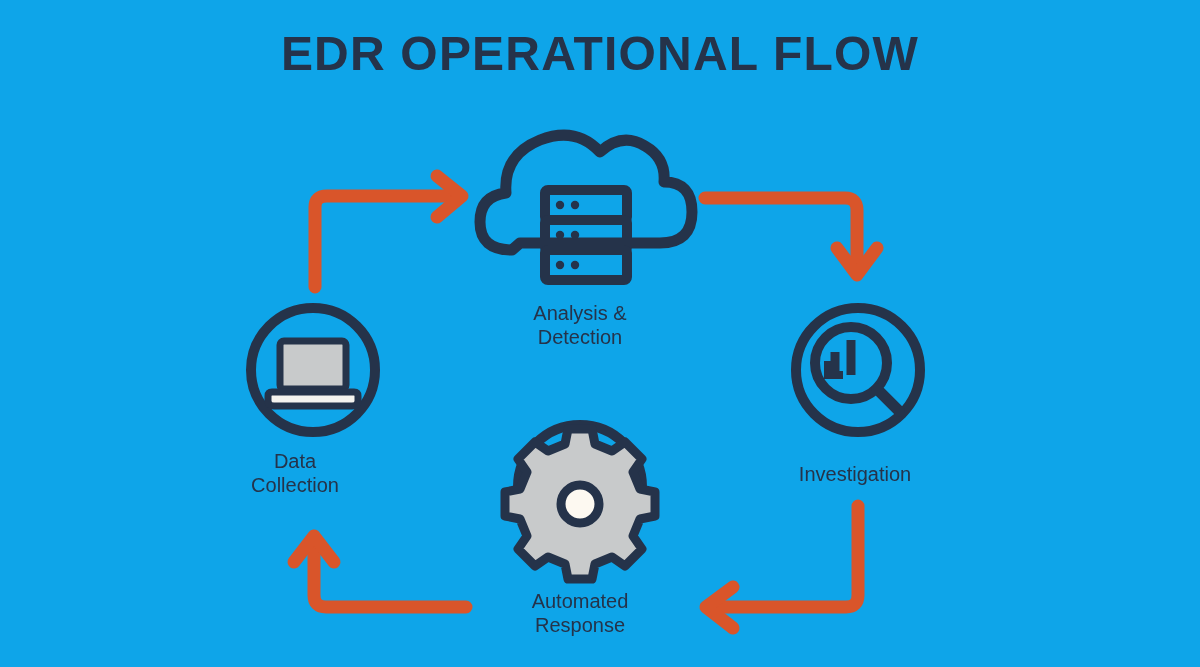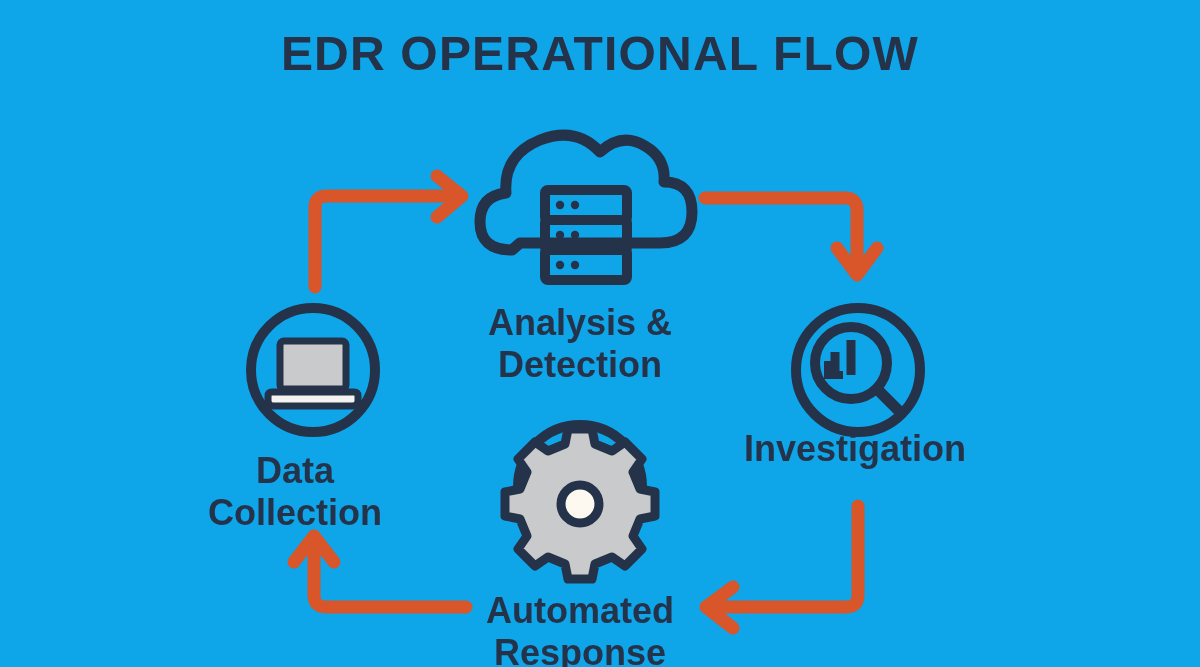--- a/index.html
+++ b/index.html
@@ -21,30 +21,30 @@
     text-align:center;
     font-size:48px;
     font-weight:bold;
     letter-spacing:1.2px;
     color:#25334a;
     font-family:"Liberation Sans", sans-serif;
   }
   .node-label {
     position:absolute;
     text-align:center;
-    font-size:36px;
-    font-weight:bold;
+    font-size:20px;
+    font-weight:normal;
     line-height:1.18;
     color:#25334a;
     white-space:pre-line;
     font-family:"Liberation Sans", sans-serif;
   }
   #label-data        { left:180px; width:230px; top:450px; }
   #label-analysis    { left:465px; width:230px; top:302px; }
-  #label-investigation { left:730px; width:250px; top:428px; }
+  #label-investigation { left:730px; width:250px; top:463px; }
   #label-response    { left:465px; width:230px; top:590px; }
   svg.layer {
     position:absolute;
     top:0; left:0;
     width:1200px; height:667px;
   }
 </style>
 </head>
 <body>
 

